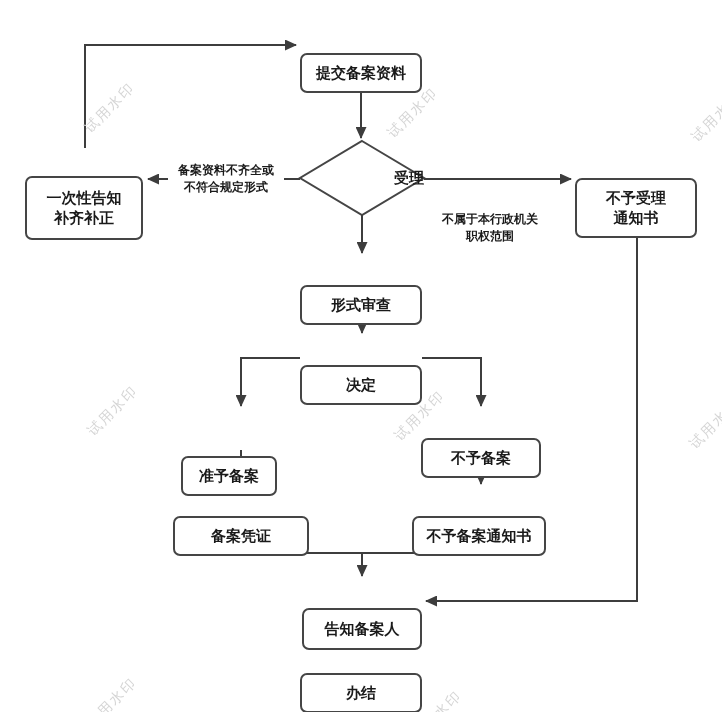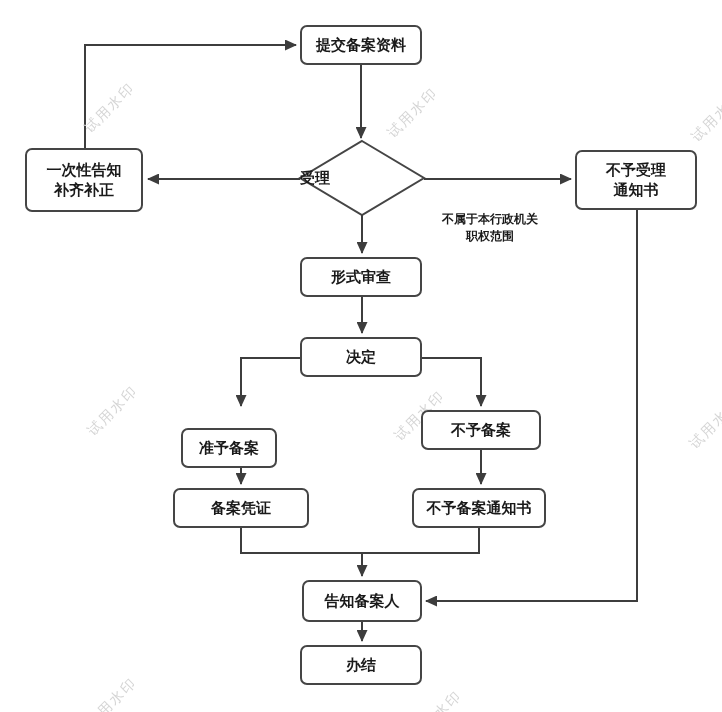--- a/index.html
+++ b/index.html
@@ -21,26 +21,27 @@
     display: flex;
     flex-direction: column;
     align-items: center;
     justify-content: center;
     font-size: 15px;
     font-weight: bold;
     color: #1a1a1a;
     text-align: center;
     line-height: 1.35;
     z-index: 3;
+    margin-top: 28px;
   }
   .diamond-text {
     position: absolute;
     display: flex;
     align-items: center;
-    justify-content: flex-start;
+    justify-content: flex-end;
     font-size: 15px;
     font-weight: bold;
     color: #1a1a1a;
     z-index: 3;
   }
   .edge-label {
     position: absolute;
     background: #ffffff;
     font-size: 12px;
     font-weight: bold;
@@ -84,20 +85,24 @@
     <polyline points="422,358 481,358 481,406" fill="none" stroke="#3d3d3d" stroke-width="2" marker-end="url(#arrow)"></polyline>
     <line x1="241" y1="450" x2="241" y2="484" stroke="#3d3d3d" stroke-width="2" marker-end="url(#arrow)"></line>
     <line x1="481" y1="450" x2="481" y2="484" stroke="#3d3d3d" stroke-width="2" marker-end="url(#arrow)"></line>
     <polyline points="479,528 479,553 362,553" fill="none" stroke="#3d3d3d" stroke-width="2"></polyline>
     <polyline points="241,528 241,553 362,553 362,576" fill="none" stroke="#3d3d3d" stroke-width="2" marker-end="url(#arrow)"></polyline>
     <polyline points="85,148 85,45 296,45" fill="none" stroke="#3d3d3d" stroke-width="2" marker-end="url(#arrow)"></polyline>
     <polyline points="637,210 637,601 426,601" fill="none" stroke="#3d3d3d" stroke-width="2" marker-end="url(#arrow)"></polyline>
     <line x1="362" y1="622" x2="362" y2="641" stroke="#3d3d3d" stroke-width="2" marker-end="url(#arrow)"></line>
   </svg>
 
+  <div class="edge-label" style="left:168px; top:162px; width:116px;">
+    <div>备案资料不齐全或</div>
+    <div>不符合规定形式</div>
+  </div>
   <div class="edge-label" style="left:434px; top:163px; width:112px;margin-top:48px;">
     <div>不属于本行政机关</div>
     <div>职权范围</div>
   </div>
 
   <div class="node" style="left:300px; top:25px; width:122px; height:40px;">
     <span>提交备案资料</span>
   </div>
 
   <div class="diamond-text" style="left:300px; top:141px; width:124px; height:74px;">

